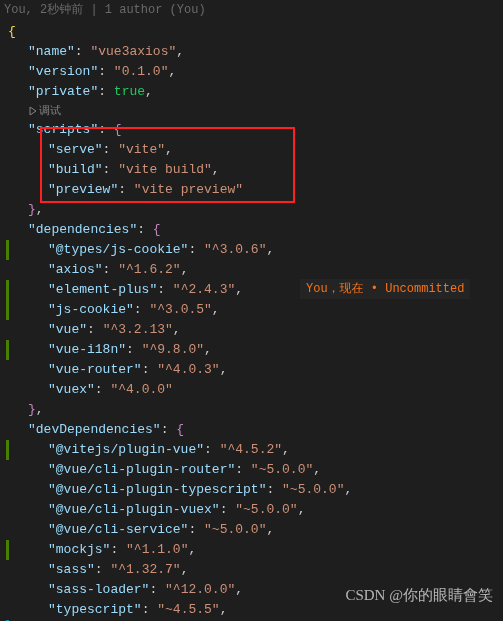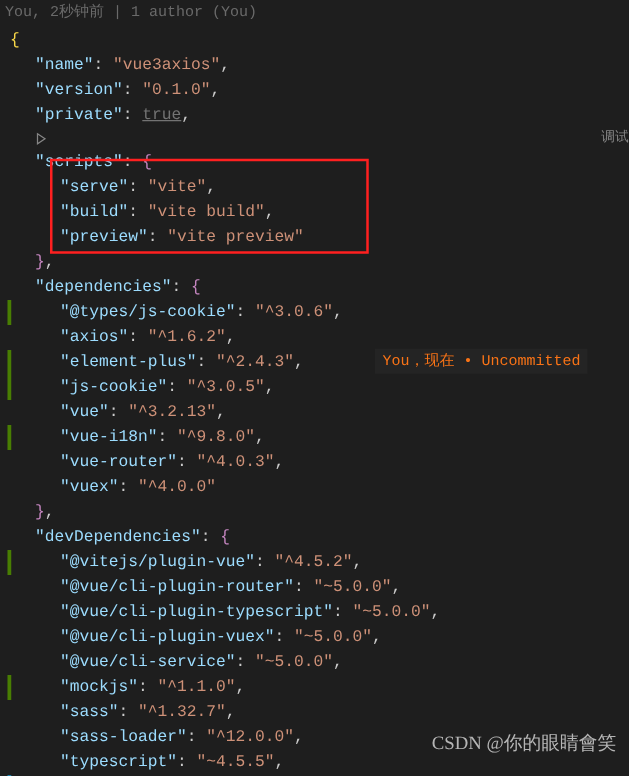--- a/index.html
+++ b/index.html
@@ -22,33 +22,32 @@
     color: #6a6a6a;
     font-size: 12px;
     padding-left: 4px;
     padding-bottom: 2px;
   }
   .line { white-space: pre; padding-left: 8px; position: relative; }
   .brace { color: #f9d849; }
   .brace2 { color: #c586c0; }
   .key { color: #9cdcfe; }
   .str { color: #ce9178; }
-  .kw { color: #737373; text-decoration: underline; }
+  .kw { color: #22c55e; }
   .punc { color: #cccccc; }
   .pad1 { padding-left: 28px; }
   .pad2 { padding-left: 48px; }
   .codelens {
     color: #858585;
     font-size: 11px;
     padding-left: 28px;
     line-height: 18px;
     display: flex;
     align-items: center;
-    gap: 12px;
-    justify-content: space-between;
+    gap: 1px;
   }
   .codelens svg { width: 10px; height: 10px; }
   .red-box {
     position: absolute;
     border: 2px solid #ff2020;
     left: 40px;
     top: 127px;
     width: 255px;
     height: 76px;
     pointer-events: none;

